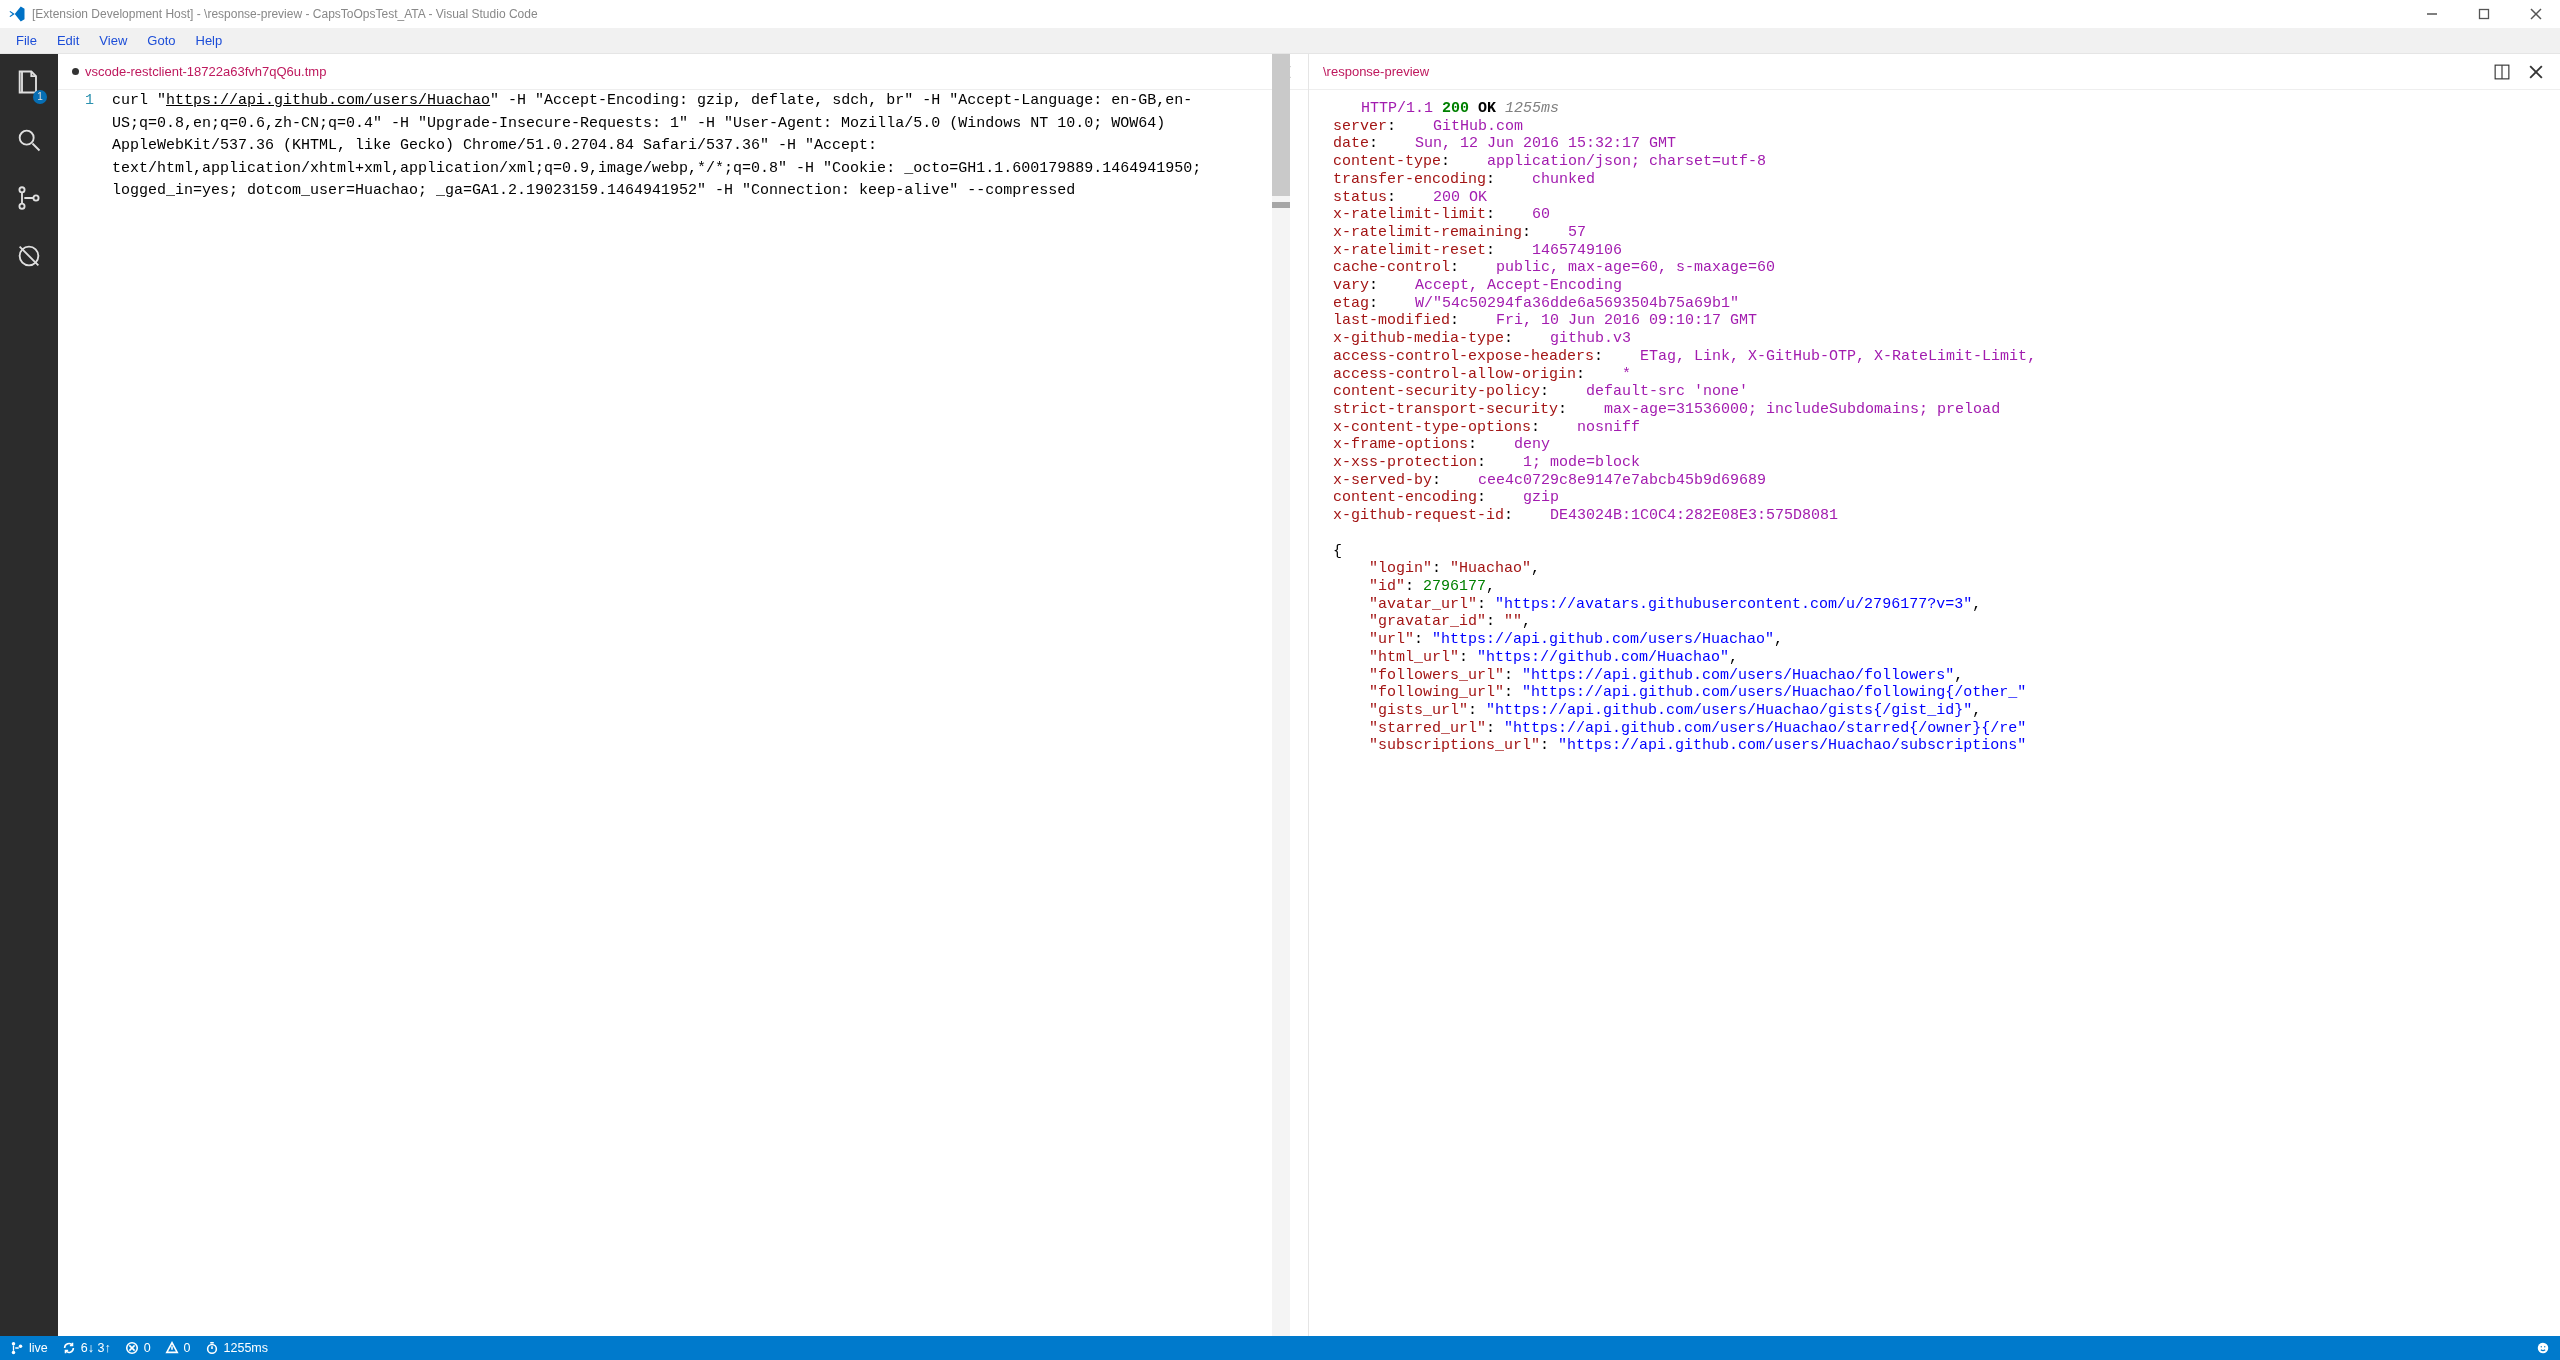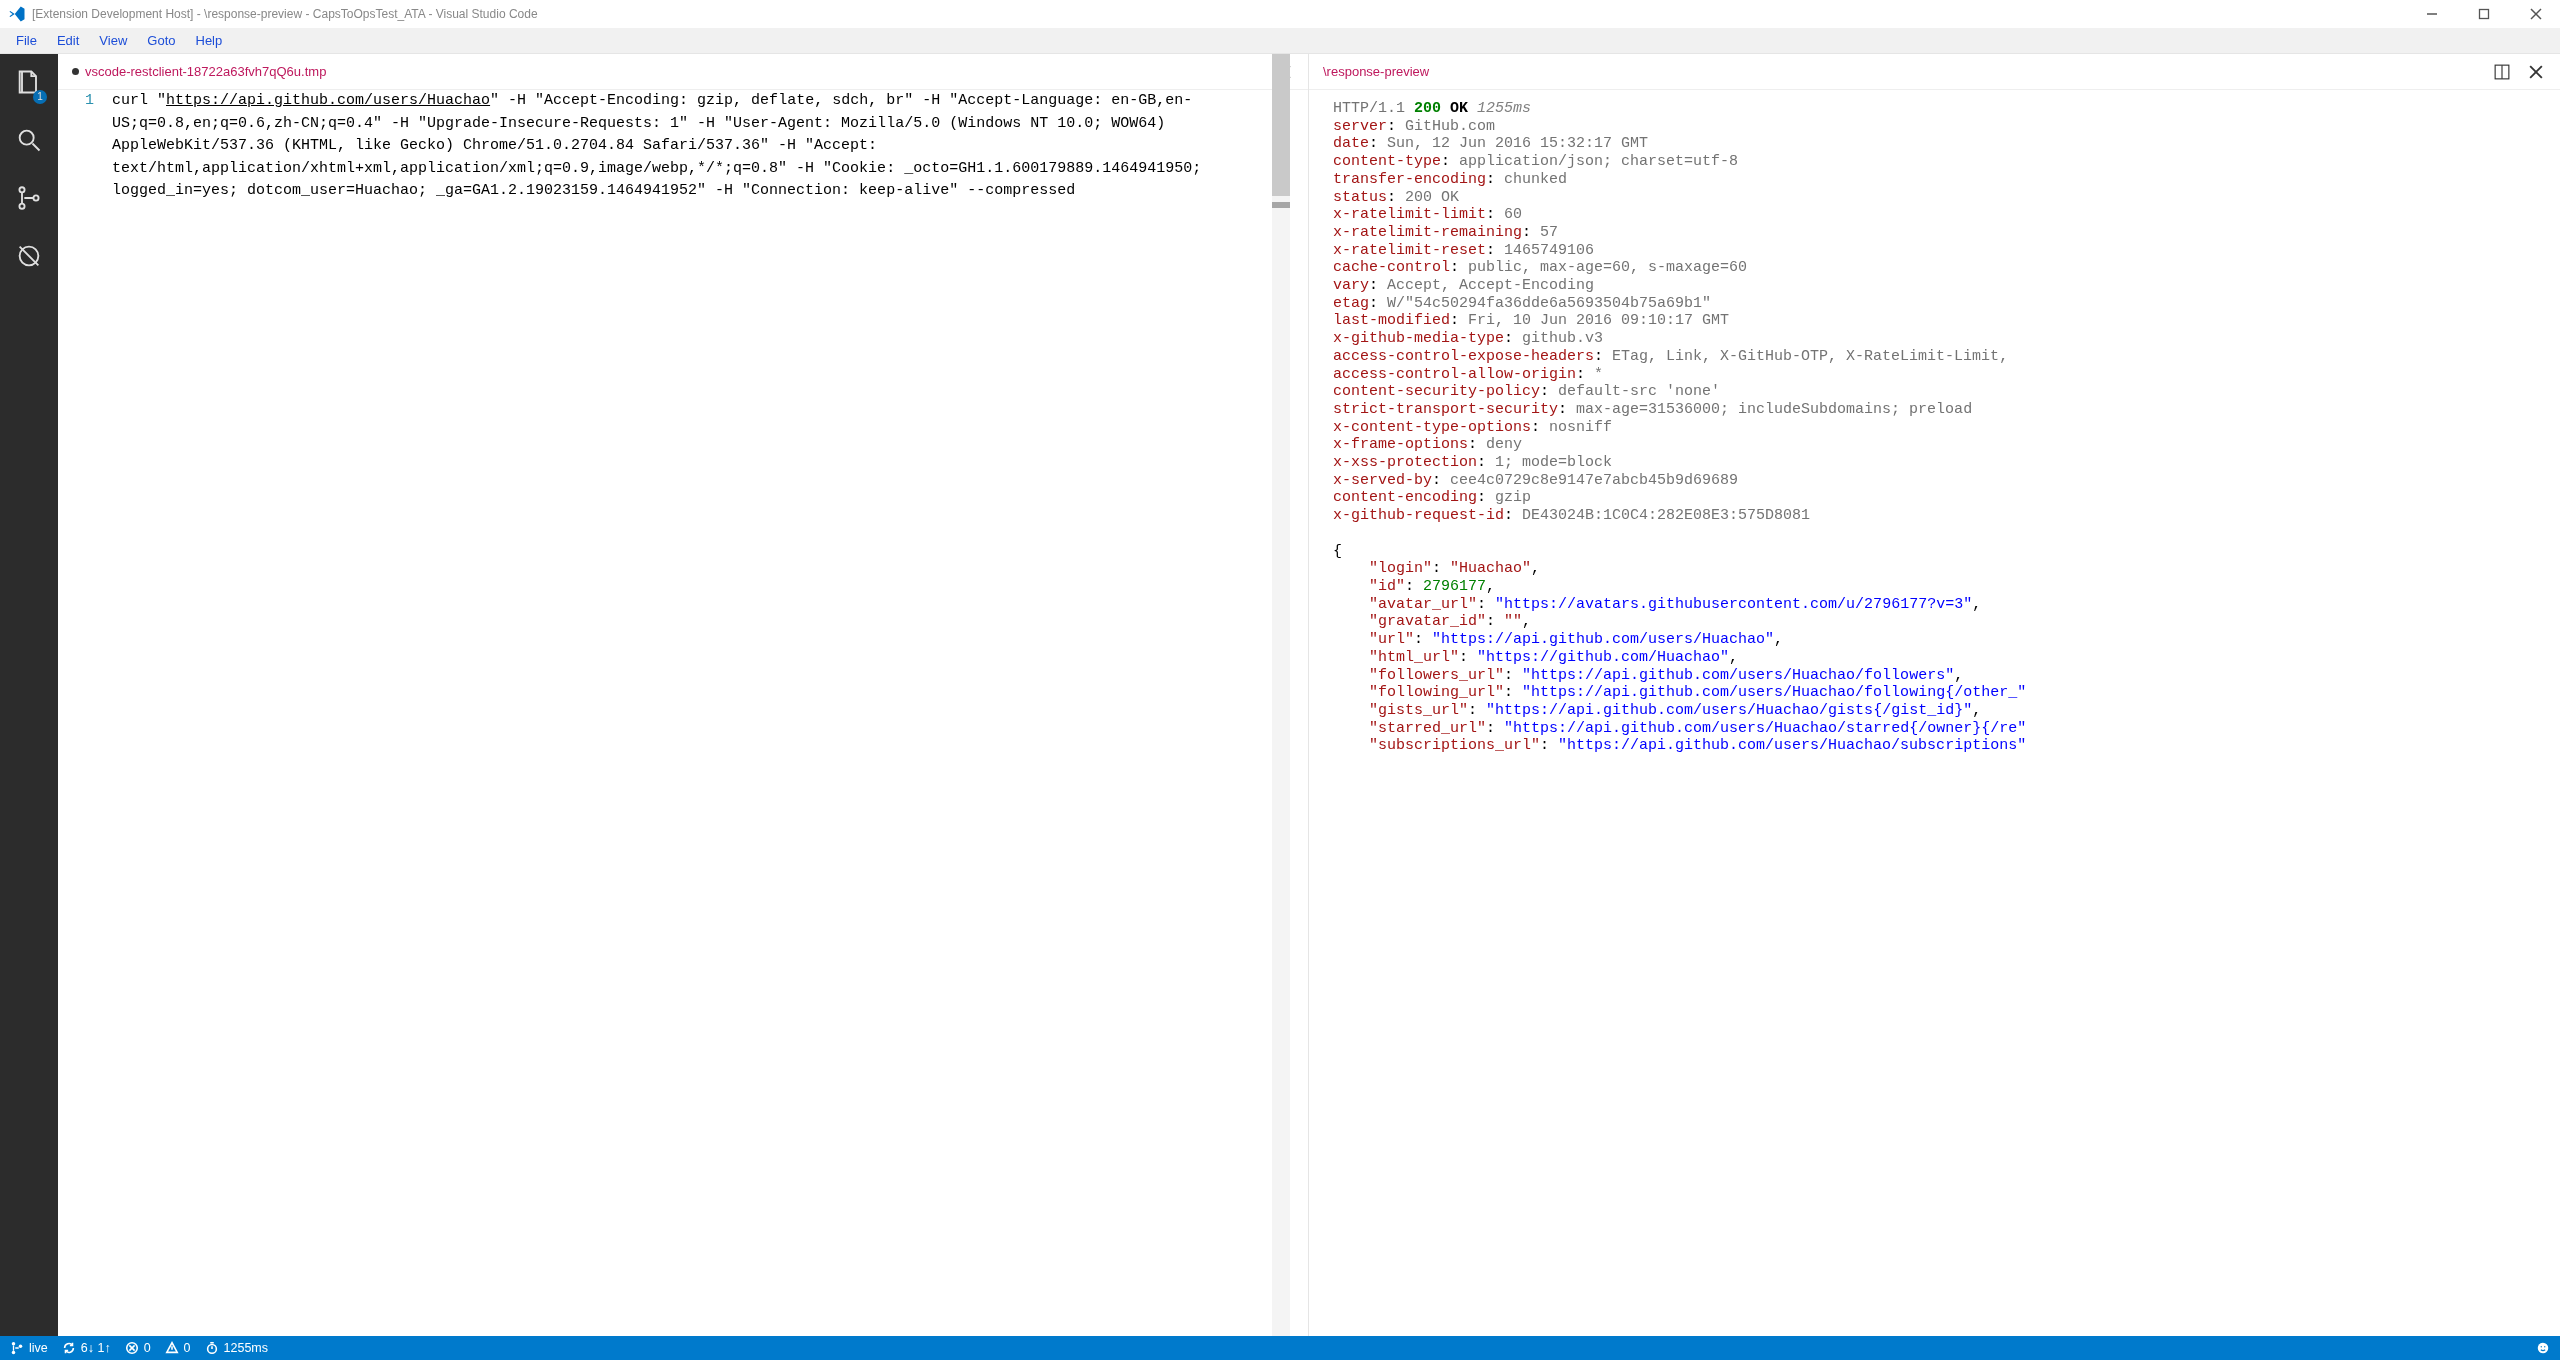--- a/index.html
+++ b/index.html
@@ -51,21 +51,21 @@
   
   .fake-scroll { position: absolute; right: 18px; top: 0; width: 24px; height: 100%; }
   .fake-scroll .track { position: absolute; right: 0; width: 18px; top: 0; bottom: 0; background: #f4f4f4; }
   .fake-scroll .thumb  { position: absolute; right: 0; width: 18px; top: 0; height: 142px; background: #c9c9c9; }
   .fake-scroll .mark   { position: absolute; right: 0; width: 18px; height: 6px; background: #a6a6a6; top: 148px; }
   .pane.left { overflow: hidden; }
 
   
   .preview-body { flex:1; overflow: auto; font-family: Consolas, "Courier New", monospace; font-size: 15px; line-height: 17.7px; padding: 10px 24px; white-space: pre; }
   .hk { color: #a31515; }    
-  .hv { color: #737373; }       
+  .hv { color: #a21caf; margin-left: 28px; }       
   .sc { color: #008000; font-weight: bold; }  
   .ok { color: #000; font-weight: bold; }
   .ms { color: #808080; font-style: italic; }
   .jk { color: #a31515; }    
   .js { color: #a31515; }    
   .jn { color: #008000; }    
   .ju { color: #0000ff; }    
 
   
   .statusbar { height: 24px; background: #007acc; color: #fff; font-size: 12.5px; display:flex; align-items:center; padding: 0 10px; gap: 14px; }
@@ -241,21 +241,21 @@
         <circle cx="12" cy="6" r="2"></circle>
         <path d="M4 5v6M6 8h4" stroke="#fff" stroke-width="1.5" fill="none"></path>
       </svg>
     <span>live</span>
   </span>
   <span class="sb-item">
     <svg viewBox="0 0 16 16">
         <path d="M3 8a5 5 0 0 1 9-3M13 8a5 5 0 0 1-9 3" stroke="#fff" fill="none"></path>
         <path d="M12 2v3h-3M4 14v-3h3" stroke="#fff" fill="none"></path>
       </svg>
-    <span>6↓ 1↑</span>
+    <span>6↓ 3↑</span>
   </span>
   <span class="sb-item">
     <svg viewBox="0 0 16 16">
         <circle cx="8" cy="8" r="6" stroke="#fff" fill="none"></circle>
         <line x1="5" y1="5" x2="11" y2="11" stroke="#fff"></line>
         <line x1="11" y1="5" x2="5" y2="11" stroke="#fff"></line>
       </svg>
     <span>0</span>
   </span>
   <span class="sb-item">

